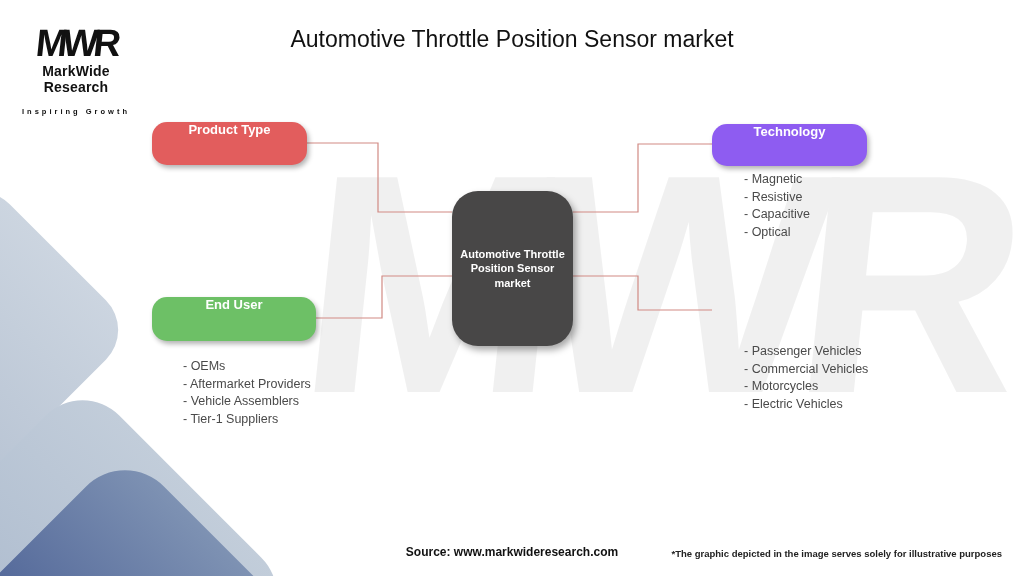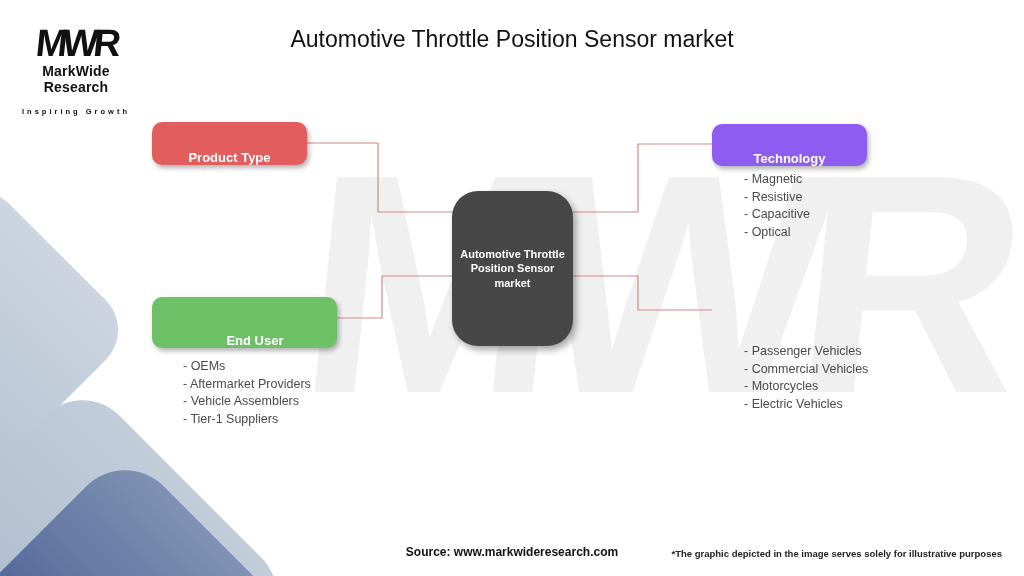--- a/index.html
+++ b/index.html
@@ -27,26 +27,26 @@
   .logo-name{display:block;font-size:14px;font-weight:bold;margin-top:1px;letter-spacing:0.2px;}
   .logo-tagline{display:block;font-size:7.5px;font-weight:bold;letter-spacing:3px;margin-top:12px;}
   .page-title{position:absolute;left:0;right:0;top:26px;text-align:center;z-index:2;
     font-size:23px;font-weight:normal;color:#111;}
 
   
   .connectors{position:absolute;left:0;top:0;z-index:1;}
   .connectors path{fill:none;stroke-width:1.2;}
 
   
-  .node-box{position:absolute;z-index:2;border-radius:10px;display:flex;
-    align-items:flex-end;justify-content:center;color:#fff;font-size:13px;font-weight:bold;
+  .node-box{position:absolute;z-index:2;border-radius:15px;display:flex;
+    align-items:flex-start;justify-content:center;color:#fff;font-size:13px;font-weight:bold;
     box-shadow:2px 3px 5px rgba(0,0,0,0.3);}
   .box-product{left:152px;top:122px;width:155px;height:43px;}
   .box-technology{left:712px;top:124px;width:155px;height:42px;}
-  .box-enduser{left:152px;top:297px;width:164px;height:51px;padding-left:21px;}
+  .box-enduser{left:152px;top:297px;width:164px;height:44px;}
   .box-application{left:712px;top:289px;width:156px;height:43px;}
 
   .node-list{position:absolute;z-index:2;font-size:12.5px;line-height:17.5px;color:#4a4a4a;}
   .list-product{left:183px;top:177px;}
   .list-technology{left:744px;top:171px;}
   .list-enduser{left:183px;top:358px;}
   .list-application{left:744px;top:343px;}
   .node-list div{white-space:nowrap;}
 
   .center-node{position:absolute;left:452px;top:191px;width:121px;height:155px;z-index:2;

